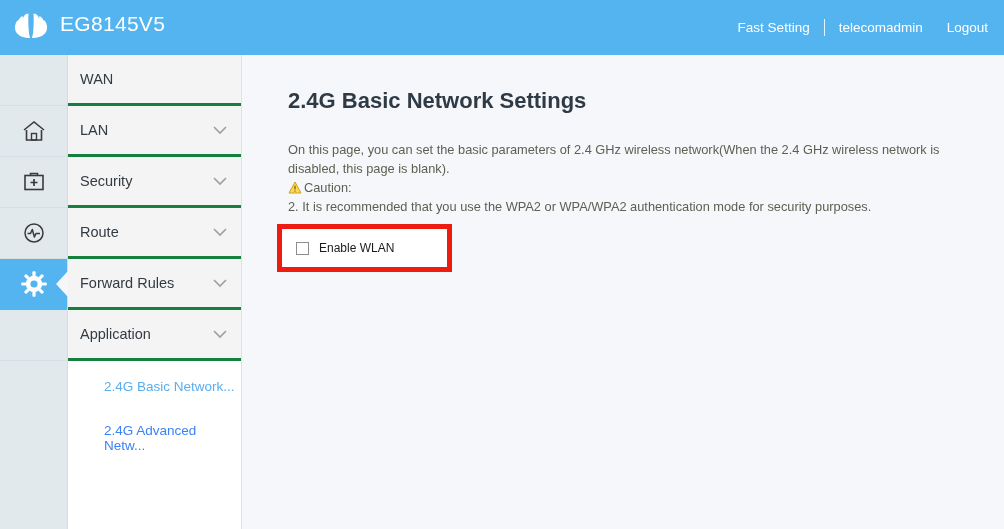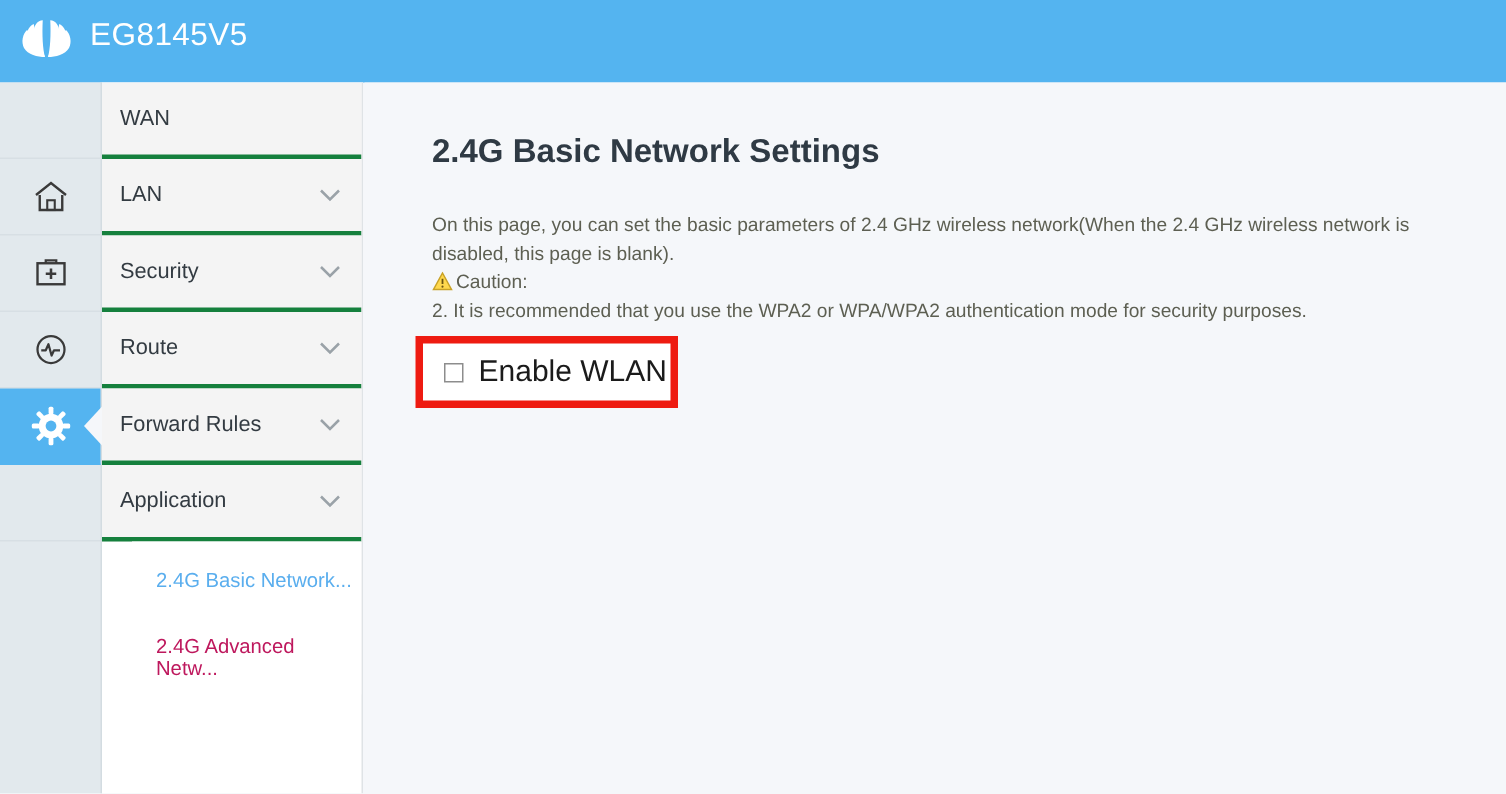--- a/index.html
+++ b/index.html
@@ -77,21 +77,21 @@
     padding: 0 14px 0 12px;
     color: #333b42; font-size: 14.5px;
   }
   .menu-item .chev { margin-left: auto; }
   .submenu { background: #ffffff; margin-left: 20px; }
   .submenu-item {
     height: 51px;
     display: flex; align-items: center;
     padding-left: 16px;
     font-size: 13.5px;
-    color: #be185d;
+    color: #3b82f6;
   }
   .submenu-item.active { color: #5aaeee; }
 
   
   .content {
     position: absolute; top: 55px; left: 243px;
     width: 761px; height: 474px;
     background: #f5f7fa;
     padding: 33px 0 0 45px;
   }
@@ -114,41 +114,47 @@
     padding-left: 14px;
   }
   .chk {
     width: 13px; height: 13px;
     border: 1px solid #8d8d8d;
     background: #ffffff;
     flex: 0 0 auto;
   }
   .chk-label {
     margin-left: 10px;
-    font-size: 20px; color: #1b1b1b;
+    font-size: 12px; color: #1b1b1b;
   }
 </style>
 </head>
 <body>
 
 <div class="app">
 
   <div class="header">
     <div class="brand">
       <svg class="logo" viewBox="0 0 84 64">
         <g fill="#ffffff">
           <path d="M40 52 C36 42 26 26 16 16 C10 22 8 32 12 40 C17 49 30 52 40 52 Z"></path>
           <path d="M40 52 C34 43 28 24 25 8 C18 11 14 20 16 29 C19 41 31 50 40 52 Z"></path>
           <path d="M40 52 C37 42 36 22 37 3 C30 3 25 10 25 19 C25 33 34 48 40 52 Z"></path>
           <path d="M44 52 C48 42 58 26 68 16 C74 22 76 32 72 40 C67 49 54 52 44 52 Z"></path>
           <path d="M44 52 C50 43 56 24 59 8 C66 11 70 20 68 29 C65 41 53 50 44 52 Z"></path>
           <path d="M44 52 C47 42 48 22 47 3 C54 3 59 10 59 19 C59 33 50 48 44 52 Z"></path>
         </g>
       </svg>
       <span class="brand-name">EG8145V5</span>
+    </div>
+    <div class="header-right">
+      <a class="header-link" href="#">Fast Setting</a>
+      <span class="header-sep"></span>
+      <span class="header-user">telecomadmin</span>
+      <a class="header-link" href="#">Logout</a>
     </div>
   </div>
 
   <div class="rail">
     <div class="rail-spacer"></div>
 
     <div class="rail-item">
       <svg width="26" height="24" viewBox="0 0 26 24">
         <path d="M3 11 L13 3 L23 11" fill="none" stroke="#3a3a3a" stroke-width="1.6"></path>
         <path d="M5.5 11 L5.5 21 L20.5 21 L20.5 11" fill="none" stroke="#3a3a3a" stroke-width="1.6"></path>

